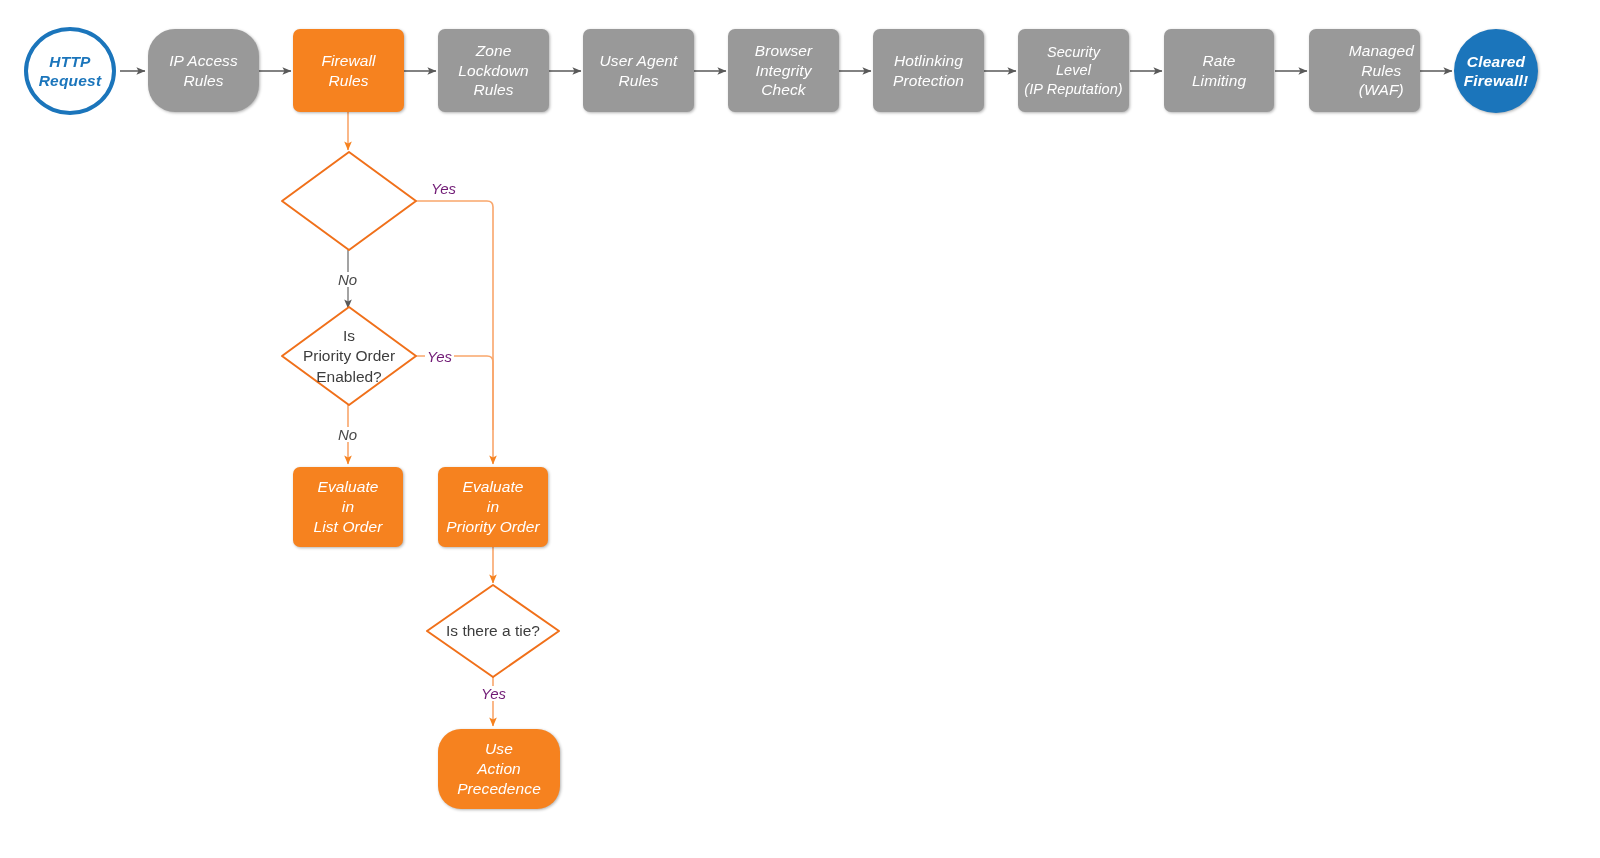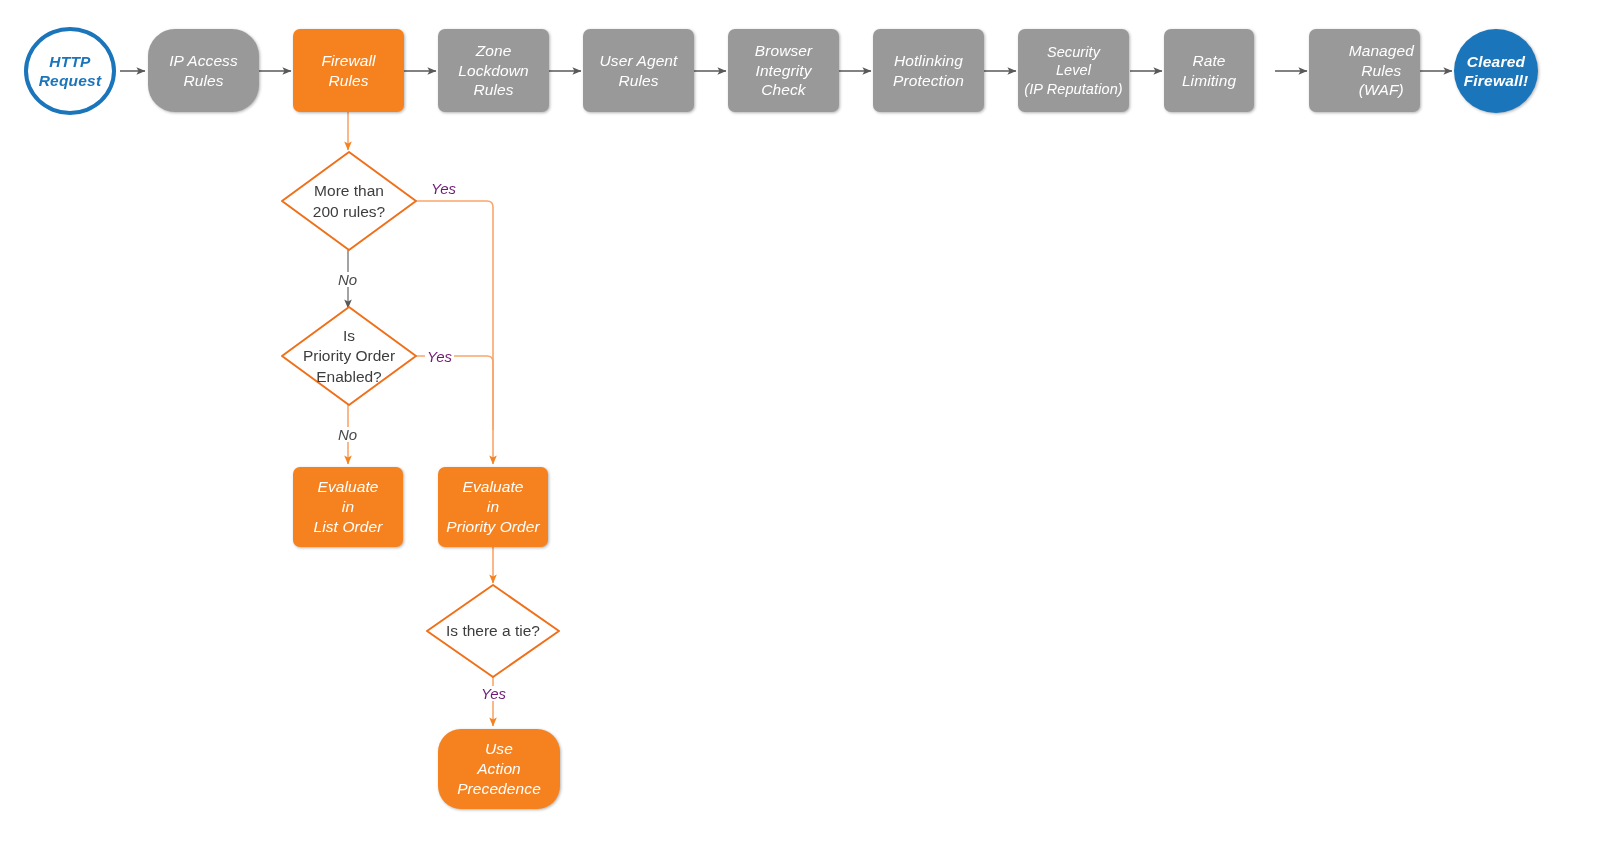--- a/index.html
+++ b/index.html
@@ -124,40 +124,36 @@
     <span style="white-space:pre-line;">Hotlinking
 Protection</span>
   </div>
 
   <div class="node proc gray" style="left:1018px;top:29px;width:111px;height:83px;">
     <span style="white-space:pre-line;font-size:14.5px;">Security
 Level
 (IP Reputation)</span>
   </div>
 
-  <div class="node proc gray" style="left:1164px;top:29px;width:90px;height:83px;justify-content:center;">
+  <div class="node proc gray" style="left:1164px;top:29px;width:110px;height:83px;justify-content:center;">
     <span style="white-space:pre-line;">Rate
 Limiting</span>
   </div>
 
   <div class="node proc gray" style="left:1309px;top:29px;width:111px;height:83px;justify-content:flex-end;">
     <span style="white-space:pre-line;">Managed
 Rules
 (WAF)</span>
   </div>
 
   <div class="node terminator end" style="left:1454px;top:29px;width:84px;height:84px;">
     <span style="white-space:pre-line;">Cleared
 Firewall!</span>
   </div>
 
-  <div class="node decision" style="left:282px;top:152px;width:134px;height:99px;">
-    <span class="dtext" style="white-space:pre-line;">More than
-200 rules?</span>
-  </div>
 
   <div class="node decision" style="left:282px;top:307px;width:134px;height:99px;">
     <span class="dtext" style="white-space:pre-line;">Is
 Priority Order
 Enabled?</span>
   </div>
 
   <div class="node decision" style="left:427px;top:585px;width:132px;height:92px;">
     <span class="dtext" style="white-space:pre-line;">Is there a tie?</span>
   </div>

